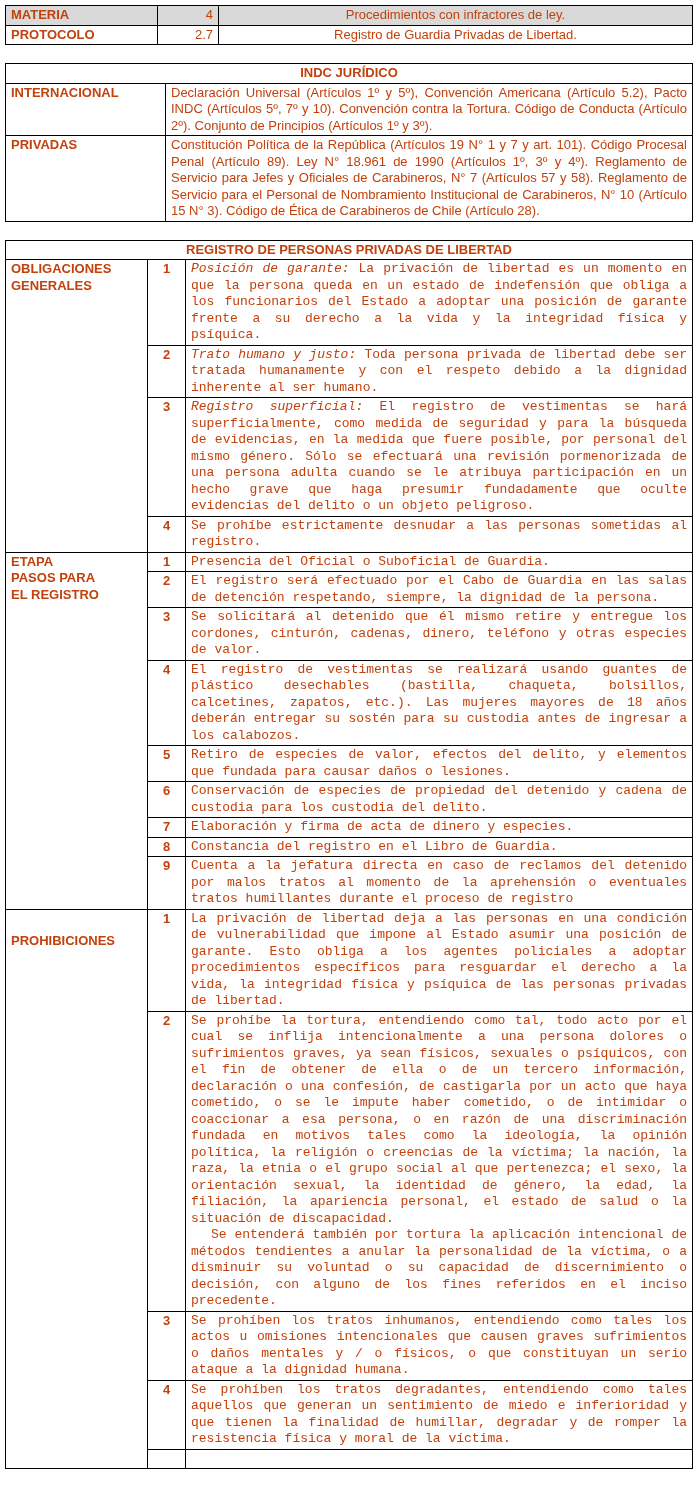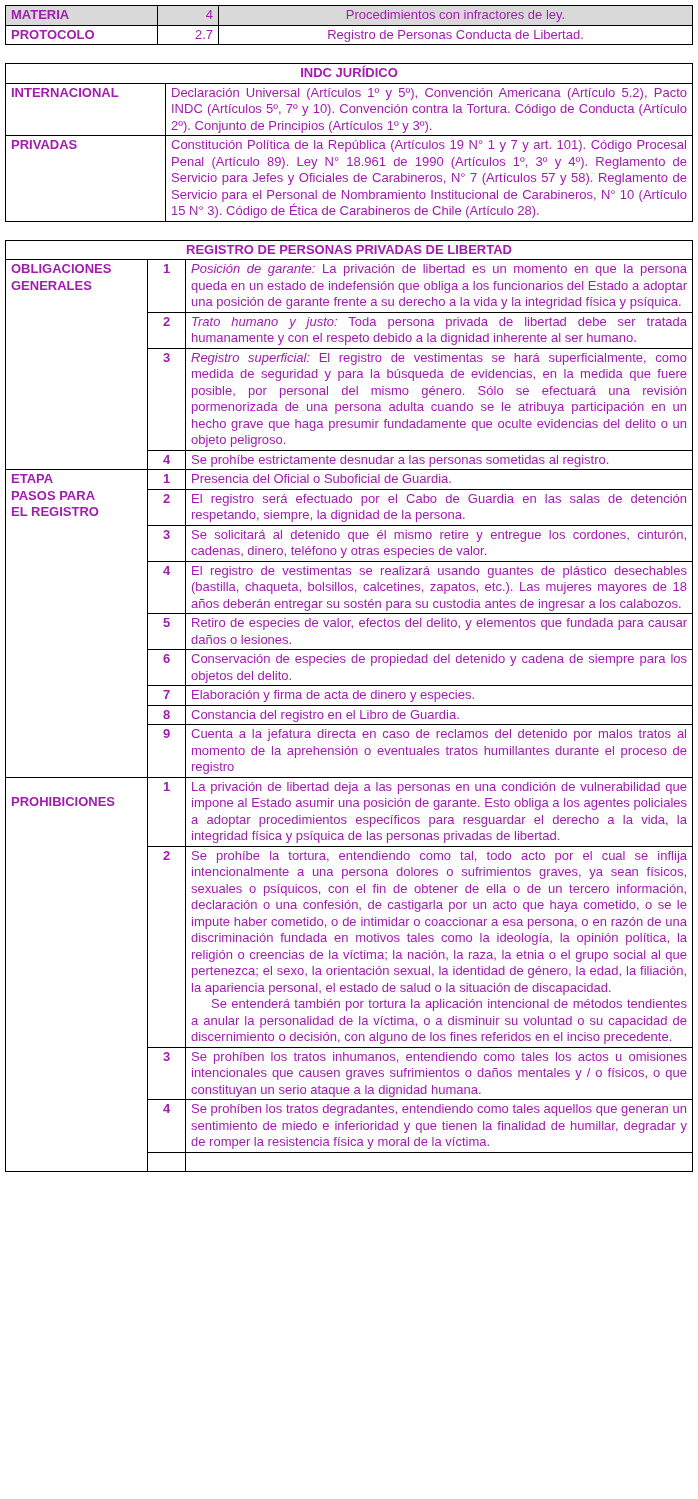--- a/index.html
+++ b/index.html
@@ -6,21 +6,21 @@
   html, body { margin: 0; padding: 0; background: #ffffff; }
   .page {
     width: 698px;
     height: 1499px;
     overflow: hidden;
     background: #ffffff;
     padding: 5px 5px 0 5px;
     font-family: "Liberation Sans", sans-serif;
     font-size: 13px;
     line-height: 16.5px;
-    color: #a21caf;
+    color: #c2410c;
   }
   table.doc-table {
     border-collapse: collapse;
     width: 100%;
     table-layout: fixed;
     margin-bottom: 18px;
   }
   .doc-table td {
     border: 1px solid #000000;
     padding: 1px 5px;
@@ -36,37 +36,37 @@
   .label-middle { vertical-align: middle; }
   .section-label {
     font-weight: bold;
     vertical-align: middle;
     white-space: pre-line;
     padding-left: 6px;
     margin-left: 28px;
   }
   .section-label.label-top {
     vertical-align: top;
-    padding-top: 16px;
+    padding-top: 23px;
   }
   .num-cell {
     text-align: center;
     vertical-align: middle;
     font-weight: bold;
     padding: 1px 2px;
   }
   .num-cell-right {
     text-align: right;
     padding-right: 8px;
     vertical-align: middle;
   }
   .text-cell { text-align: justify; margin-top: 48px; }
   .text-cell-left { text-align: center; vertical-align: middle; }
   .lead { font-style: italic; }
-  .para { min-height: 16.5px; }
+  .para { min-height: 16.5px; font-family: Liberation Mono, monospace; }
   .para-indent { text-indent: 20px; }
   .header-table tbody tr:first-child td { background: #d9d9d9; }
 </style>
 </head>
 <body>
 
 <div class="page">
 
   <table class="doc-table header-table">
     <colgroup>
@@ -76,21 +76,21 @@
       </colgroup>
     <tbody>
         <tr>
           <td class="label-cell label-middle">MATERIA</td>
           <td class="num-cell-right">4</td>
           <td class="text-cell-left">Procedimientos con infractores de ley.</td>
         </tr>
         <tr>
           <td class="label-cell label-middle">PROTOCOLO</td>
           <td class="num-cell-right">2.7</td>
-          <td class="text-cell-left">Registro de Personas Conducta de Libertad.</td>
+          <td class="text-cell-left">Registro de Guardia Privadas de Libertad.</td>
         </tr>
       </tbody>
   </table>
 
   <table class="doc-table marco-table">
     <colgroup>
         <col style="width:160px">
         <col>
       </colgroup>
     <tbody>
@@ -172,21 +172,21 @@
         </tr>
         <tr>
           <td class="num-cell">5</td>
           <td class="text-cell">
             <div class="para">Retiro de especies de valor, efectos del delito, y elementos que fundada para causar daños o lesiones.</div>
           </td>
         </tr>
         <tr>
           <td class="num-cell">6</td>
           <td class="text-cell">
-            <div class="para">Conservación de especies de propiedad del detenido y cadena de siempre para los objetos del delito.</div>
+            <div class="para">Conservación de especies de propiedad del detenido y cadena de custodia para los custodia del delito.</div>
           </td>
         </tr>
         <tr>
           <td class="num-cell">7</td>
           <td class="text-cell">
             <div class="para">Elaboración y firma de acta de dinero y especies.</div>
           </td>
         </tr>
         <tr>
           <td class="num-cell">8</td>

